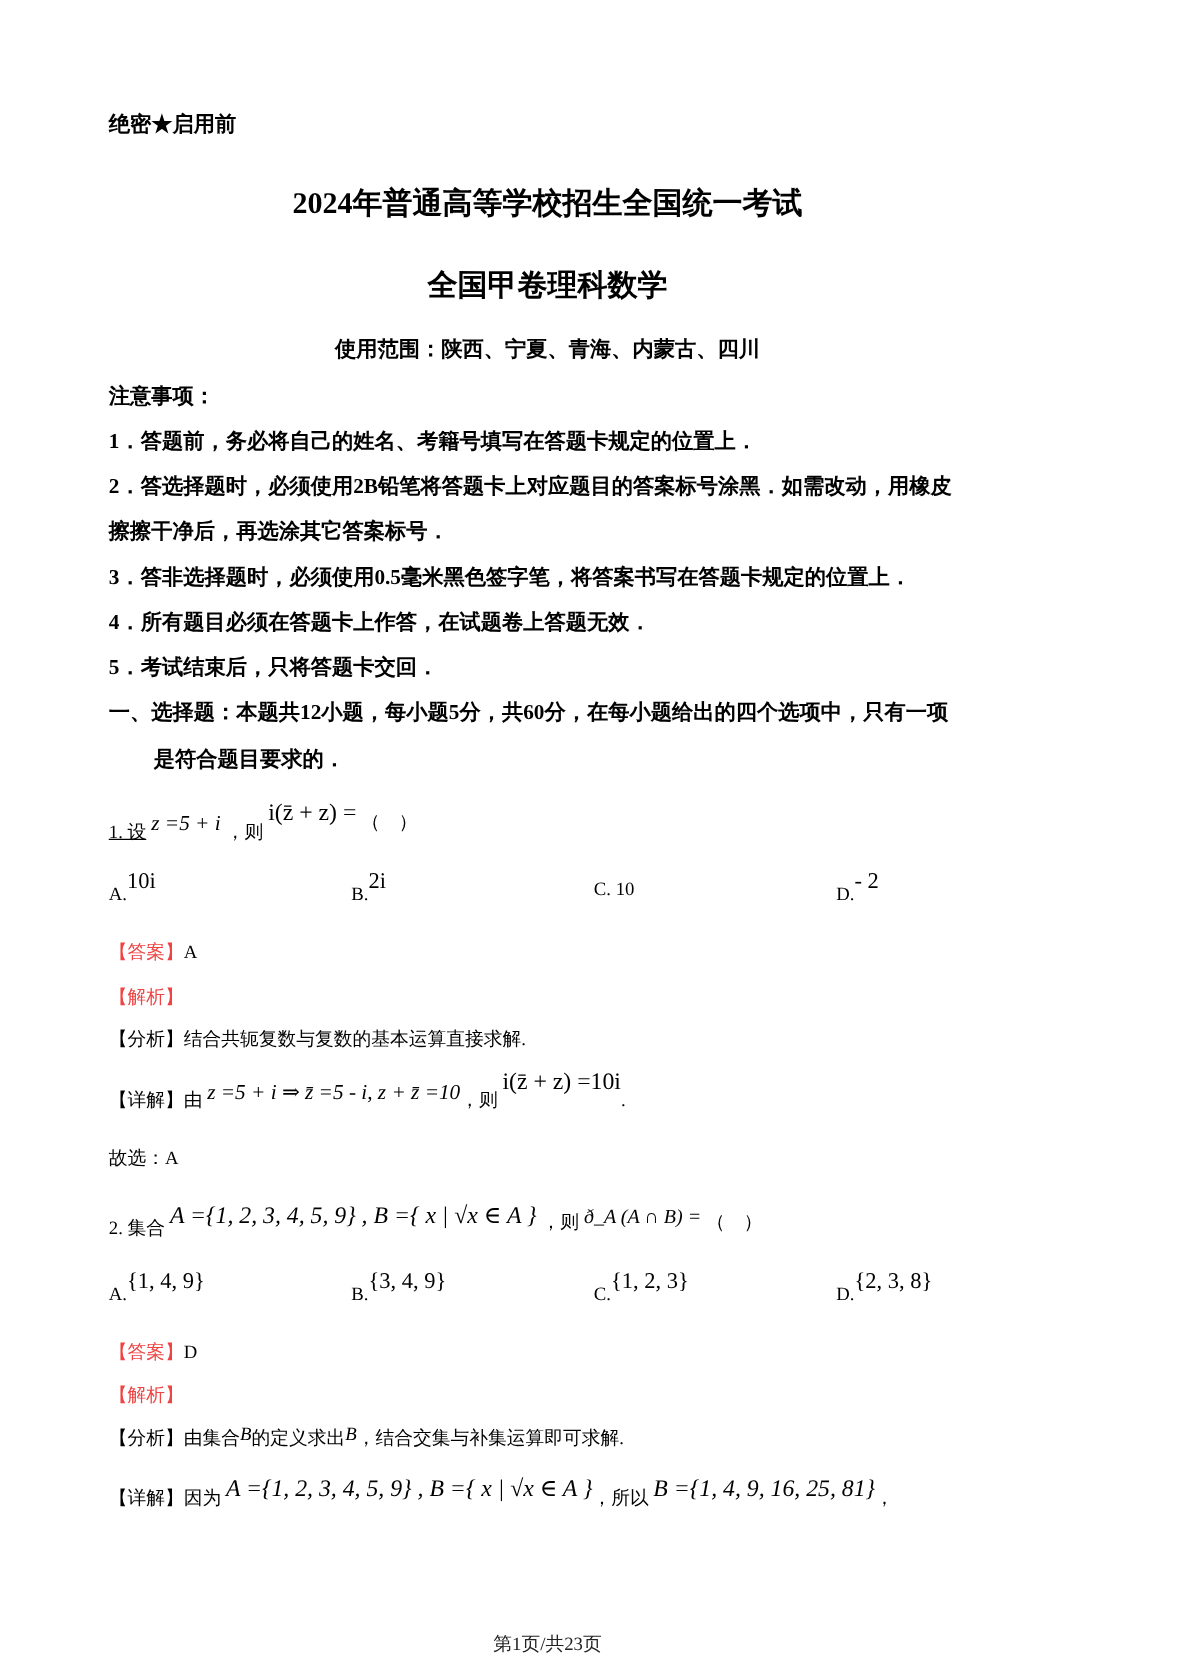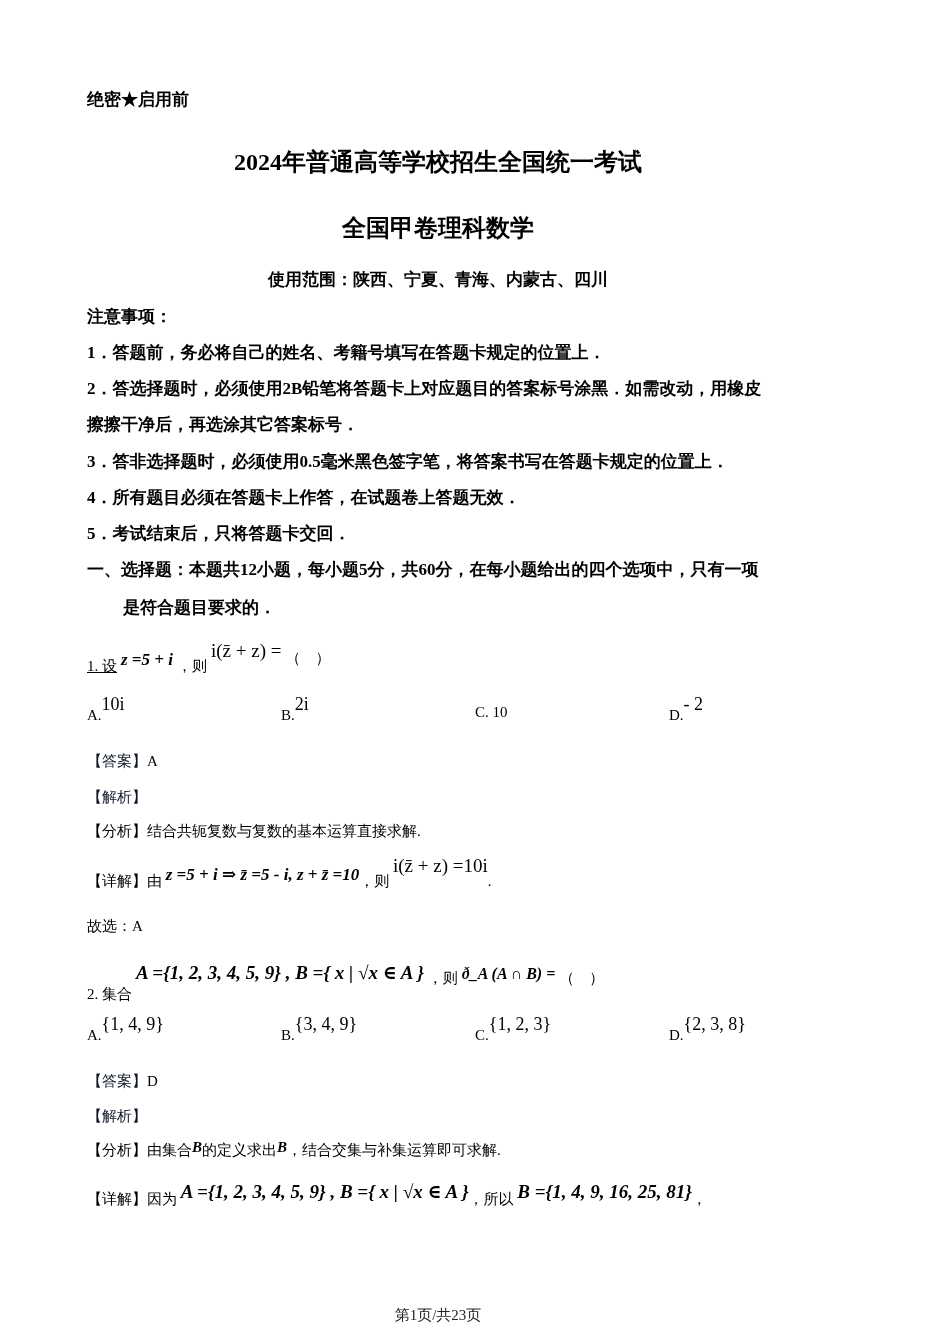--- a/index.html
+++ b/index.html
@@ -3,23 +3,23 @@
 <meta charset="utf-8">
 <style>
   html, body { margin: 0; padding: 0; background: #ffffff; }
   body { width: 950px; height: 1344px; position: relative; overflow: hidden;
          font-family: "Liberation Serif", "DejaVu Serif", serif; color: #000; }
   .abs { position: absolute; white-space: nowrap; }
   .bold { font-weight: bold; }
   .b16 { font-size: 17px; font-weight: bold; }
   .center { left: 0; width: 876px; text-align: center; }
   .t14 { font-size: 15px; }
-  .blue { color: #0f172a; text-align: right; }
+  .blue { color: #ef4444; text-align: right; }
   .math { font-family: "Liberation Serif", "DejaVu Serif", serif; font-size: 17px; }
-  .mathi { font-style: italic; font-weight: bold; }
+  .mathi { font-style: italic; }
   .lab { font-size: 15px; }
   .opt { position: absolute; font-size: 15px; }
   .optval { font-size: 18px; position: relative; top: -10px; margin-left: 0; }
   .footer { font-size: 15px; color: #222; }
 </style>
 </head>
 <body>
 
 <div class="abs b16" style="left:87px; top:88px;">绝密★启用前</div>
 <div class="abs center bold" style="top:146px; font-size:24px;">2024年普通高等学校招生全国统一考试</div>
@@ -57,21 +57,21 @@
   <span>【分析】</span><span>结合共轭复数与复数的基本运算直接求解.</span>
 </div>
 <div class="abs lab" style="left:87px; top:855px;">
   <span style="position:relative; top:14px;">【详解】</span><span style="position:relative; top:14px;">由</span>
   <span class="math mathi" style="position:relative; top:8px;">z =5 + i ⇒ z̄ =5 - i, z + z̄ =10</span><span style="position:relative; top:14px;">，则</span>
   <span class="math" style="font-size:19px;">i(z̄ + z) =10i</span><span style="position:relative; top:14px;">.</span>
 </div>
 <div class="abs lab" style="left:87px; top:917px;">故选：A</div>
 
 <div class="abs" style="left:87px; top:955px;">
-  <span class="t14" style="position:relative; top:26px;text-align:center;">2. 集合</span>
+  <span class="t14" style="position:relative; top:15px;text-align:center;">2. 集合</span>
   <span class="math mathi" style="font-size:19px; position:relative; top:6px;">A ={1, 2, 3, 4, 5, 9} , B ={ x | √x ∈ A }</span>
   <span class="t14" style="position:relative; top:10px;">，则</span>
   <span class="math mathi" style="font-size:16px; position:relative; top:6px;margin-top:41px;">ð_A (A ∩ B) =</span>
   <span class="t14" style="position:relative; top:10px;">（　）</span>
 </div>
 <div class="opt" style="left:87px; top:1024px;"><span>A.</span><span class="optval">{1, 4, 9}</span></div>
 <div class="opt" style="left:281px; top:1024px;"><span>B.</span><span class="optval">{3, 4, 9}</span></div>
 <div class="opt" style="left:475px; top:1024px;"><span>C.</span><span class="optval">{1, 2, 3}</span></div>
 <div class="opt" style="left:669px; top:1024px;"><span>D.</span><span class="optval">{2, 3, 8}</span></div>
 

